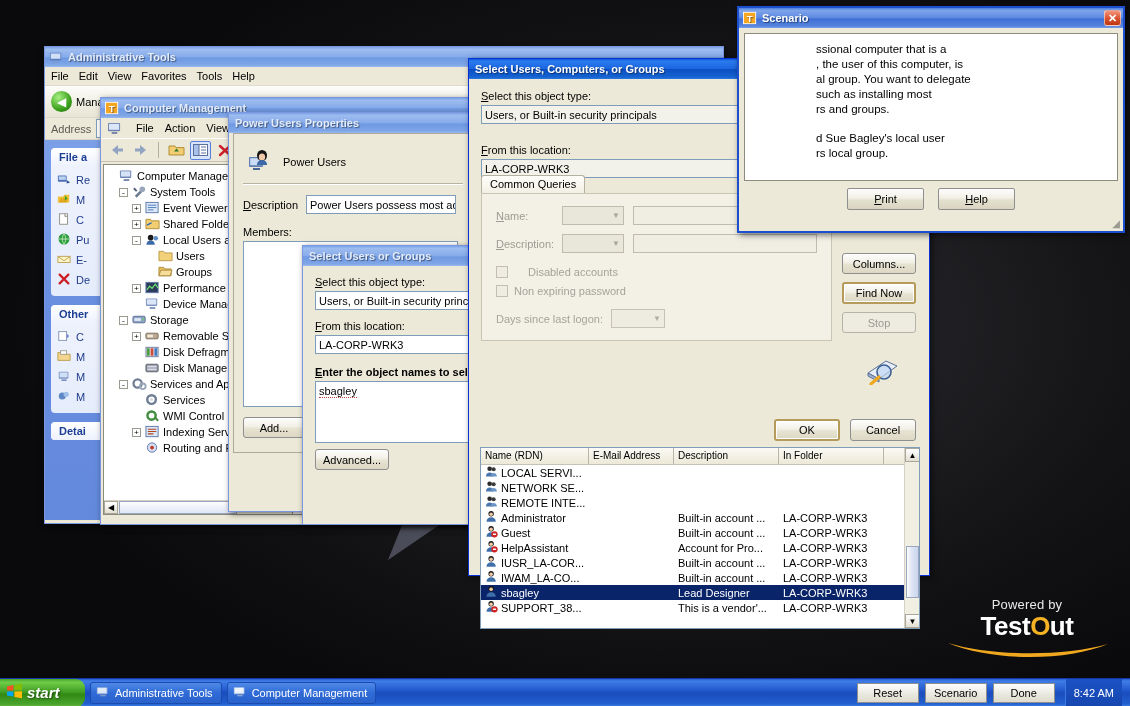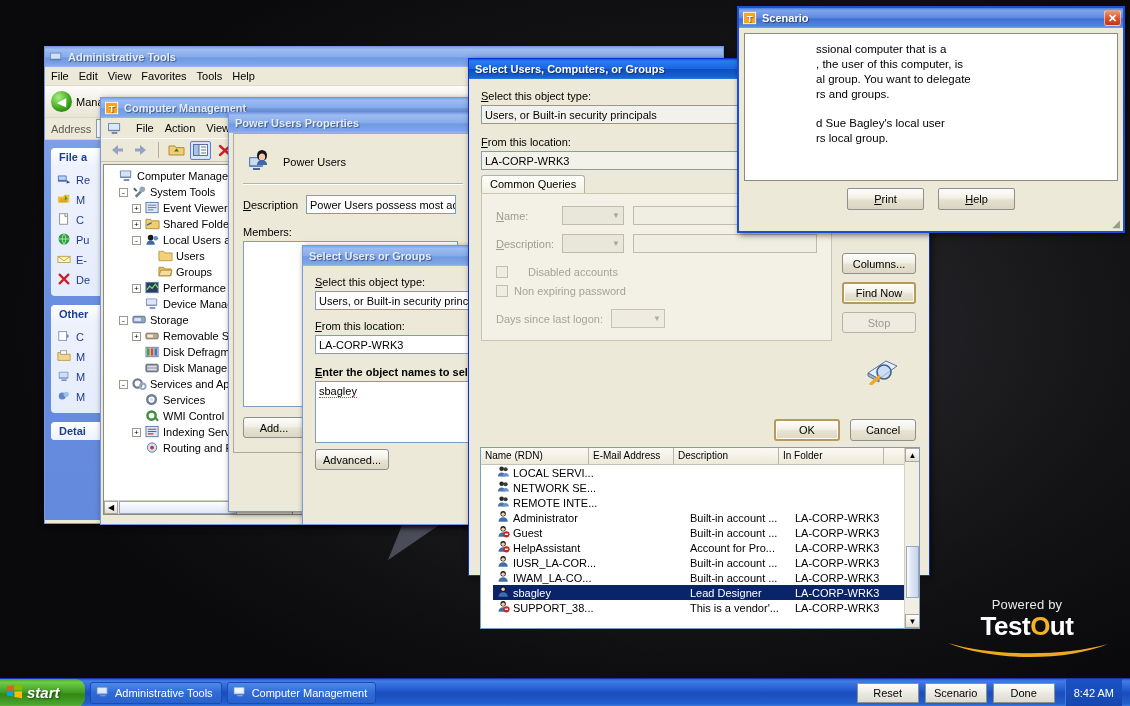--- a/index.html
+++ b/index.html
@@ -766,21 +766,21 @@
     <div class="titlebar">
       <span class="tb-title">Select Users, Computers, or Groups</span>
       <div class="tb-btns">
         <div class="tb-btn help">?</div>
         <div class="tb-btn close">✕</div>
       </div>
     </div>
 
     <div style="padding:11px 12px 0;">
       <div class="lbl" style="margin-bottom:3px;"><span class="u">S</span><span>elect this object type:</span></div>
-      <div style="display:flex;gap:10px;margin-bottom:10px;">
+      <div style="display:flex;gap:10px;margin-bottom:18px;">
         <div class="xp-input" style="flex:1;background:#f3f2ea;">
           <span>Users, or Built-in security principals</span>
         </div>
         <div class="xp-btn" style="width:80px;">Object Types...</div>
       </div>
       <div class="lbl" style="margin-bottom:3px;"><span class="u">F</span><span>rom this location:</span></div>
       <div style="display:flex;gap:10px;">
         <div class="xp-input" style="flex:1;background:#f3f2ea;">
           <span>LA-CORP-WRK3</span>
         </div>
@@ -844,21 +844,21 @@
     </div>
 
     <div class="lvwrap" style="left:11px;top:388px;width:440px;height:182px;">
       <div class="lvhead" id="lv-head">
           <div class="lvh" style="width: 108px;">Name (RDN)</div>
           <div class="lvh" style="width: 85px;">E-Mail Address</div>
           <div class="lvh" style="width: 105px;">Description</div>
           <div class="lvh" style="width: 105px;">In Folder</div>
           <div class="lvh" style="flex: 1 1 0%;"></div>
         </div>
-      <div id="lv-rows" style="position:relative;padding-left:12px;">
+      <div id="lv-rows" style="position:relative;">
           <div class="lvrow">
             <div class="lvc" style="width: 108px; display: flex; align-items: center; gap: 3px;">
               <span><svg width="13" height="13" viewBox="0 0 14 14">
                   <circle cx="5" cy="4" r="2.5" fill="#2a2a2a"></circle>
                   <circle cx="9.3" cy="4.6" r="2.2" fill="#3a3a3a"></circle>
                   <path d="M1 12.4c0-2.7 1.8-4.3 4-4.3s4 1.6 4 4.3z" fill="#4a76ad"></path>
                   <path d="M6 12.4c0-2.4 1.5-3.8 3.4-3.8s3.4 1.4 3.4 3.8z" fill="#6a93c6"></path>
                 </svg></span>
               <span>LOCAL SERVI...</span>
             </div>
@@ -1012,20 +1012,21 @@
       <span class="tb-title">Scenario</span>
       <div class="tb-btns">
         <div class="tb-btn close small">✕</div>
       </div>
     </div>
     <div class="scen-text">
       <div style="padding-left:62px;">
         <div>ssional computer that is a</div>
         <div>, the user of this computer, is</div>
         <div>al group. You want to delegate</div>
+        <div>such as installing most</div>
         <div>rs and groups.</div>
         <div style="height:14px;"></div>
         <div>d Sue Bagley's local user</div>
         <div>rs local group.</div>
       </div>
     </div>
     <div class="scen-btns">
       <div class="scen-btn"><span class="u">P</span>rint</div>
       <div class="scen-btn"><span class="u">H</span>elp</div>
     </div>

